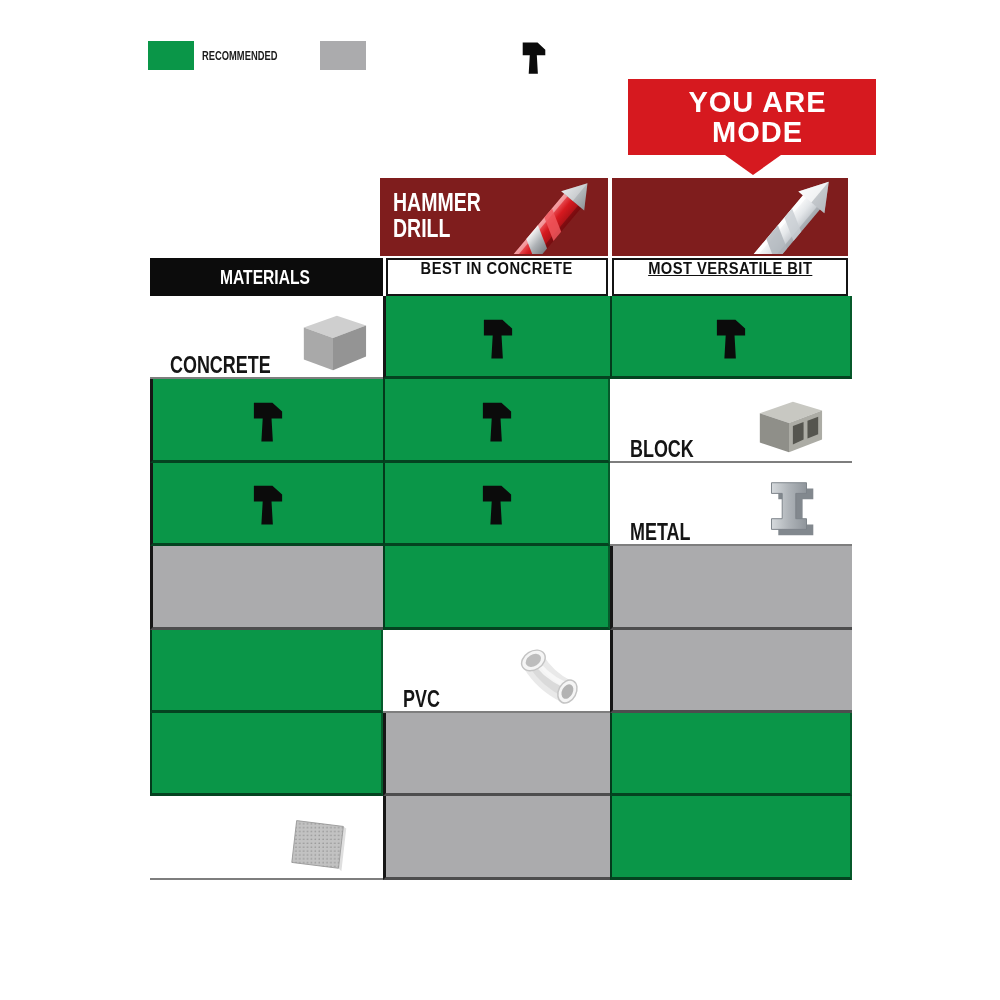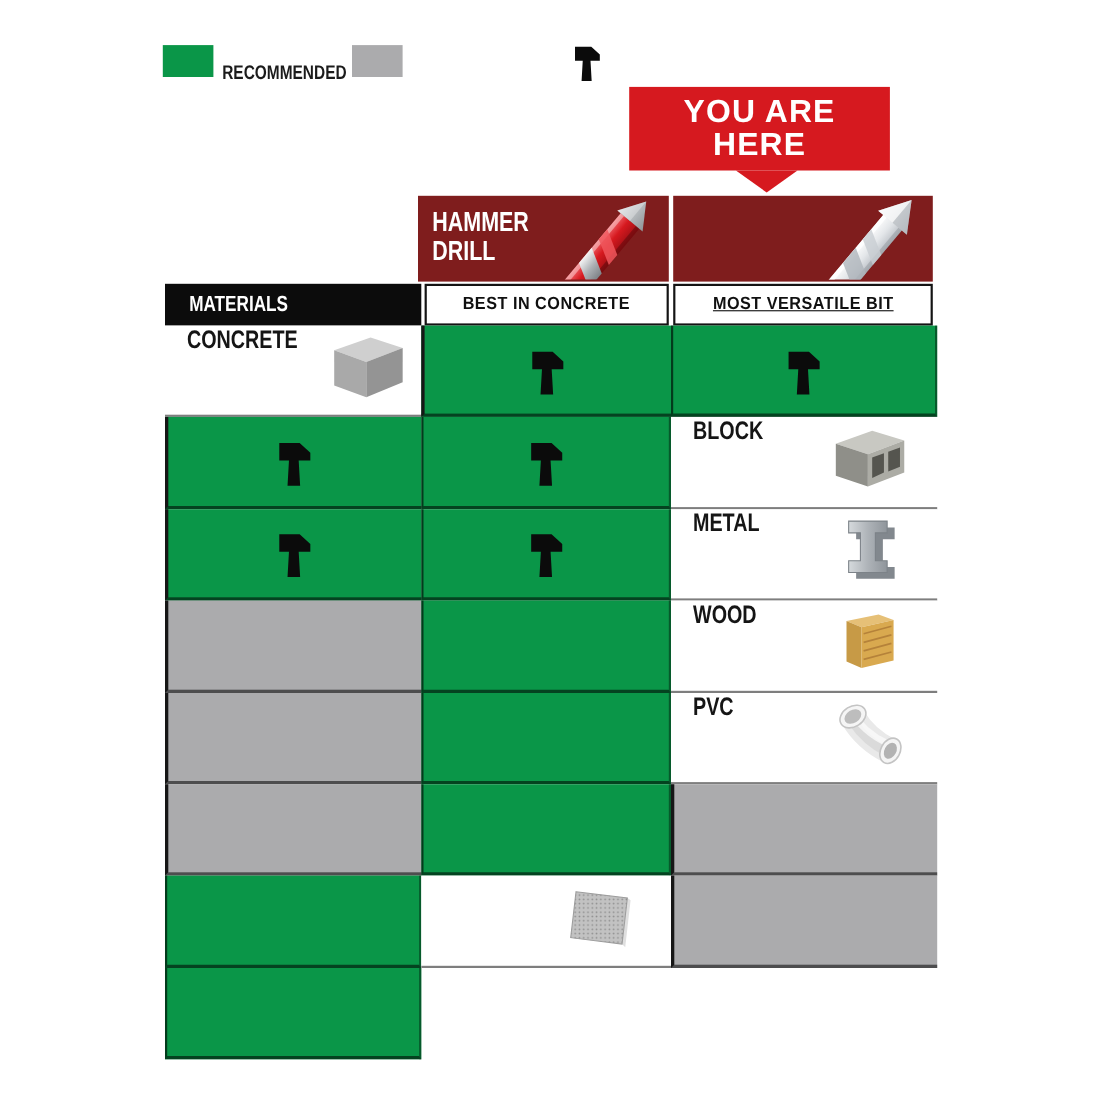--- a/index.html
+++ b/index.html
@@ -4,51 +4,51 @@
 <style>
   html,body{margin:0;padding:0;background:#fff;}
   .page{position:relative;width:1000px;height:1000px;background:#ffffff;
         font-family:"Liberation Sans",sans-serif;overflow:hidden;}
   .cond{display:inline-block;transform:scaleX(0.78);transform-origin:left center;}
   .cond-c{display:inline-block;transform:scaleX(0.92);transform-origin:center center;}
 
   
   .legend{position:absolute;left:148px;top:38px;width:720px;height:36px;}
   .legend-swatch{position:absolute;width:46px;height:29px;top:3px;}
-  .legend-label{position:absolute;top:10px;height:36px;line-height:36px;font-weight:700;
-                font-size:18px;color:#1b1b1b;white-space:nowrap;}
+  .legend-label{position:absolute;top:0;height:36px;line-height:36px;font-weight:700;
+                font-size:12px;color:#1b1b1b;white-space:nowrap;}
   .legend-hammer{position:absolute;left:374px;top:-1px;}
 
   
-  .banner{position:absolute;left:572px;top:79px;width:237px;height:76px;z-index:3;
+  .banner{position:absolute;left:628px;top:79px;width:237px;height:76px;z-index:3;
           display:flex;flex-direction:column;justify-content:center;align-items:center;
-          color:#ffffff;font-weight:700;font-size:29px;line-height:30px;letter-spacing:1px;}
+          color:#ffffff;font-weight:700;font-size:29px;line-height:30px;letter-spacing:1px;padding-left:11px;}
   .banner-arrow{position:absolute;left:97px;top:100%;width:0;height:0;
           border-left:28px solid transparent;border-right:28px solid transparent;
           border-top:20px solid #D6191F;}
 
   
   .hdr{position:absolute;top:178px;height:78px;background:#7f1d1d;color:#fff;overflow:hidden;}
   .hdr1{left:380px;width:228px;}
   .hdr2{left:612px;width:236px;}
   .hdr-title{position:absolute;left:13px;top:11px;font-weight:700;font-size:25px;line-height:26px;z-index:2;}
   .bit{position:absolute;right:0;top:2px;z-index:1;}
 
   
   .tbl{position:absolute;left:150px;top:258px;display:grid;
        grid-template-columns:233px 227px 242px;
        grid-template-rows:38px repeat(8,83.375px);}
   .materials-bar{background:#0C0C0C;color:#fff;display:flex;align-items:center;
-       padding-left:22px;box-sizing:border-box;font-weight:700;font-size:20px;}
-  .subhdr{border:2px solid #141414;background:#fff;display:flex;align-items:center;
+       padding-left:22px;box-sizing:border-box;font-weight:700;font-size:20px;justify-content:center;}
+  .subhdr{border:2px solid #141414;background:#fff;display:flex;
        justify-content:center;font-weight:700;font-size:16px;letter-spacing:0.5px;
        color:#101010;box-sizing:border-box;}
   .subhdr.c1{margin-left:3px;margin-right:2px;}
   .subhdr.c2{margin-left:2px;margin-right:4px;text-decoration:underline;}
-  .mat-cell{display:flex;align-items:flex-start;padding-left:20px;box-sizing:border-box;
+  .mat-cell{display:flex;align-items:flex-end;padding-left:20px;box-sizing:border-box;
        border-bottom:2px solid #7e7e7e;background:#fff;}
   .mat-label{font-weight:700;font-size:23px;line-height:24px;color:#151515;max-width:122px;}
   .mat-icon{margin-left:auto;margin-right:22px;width:82px;height:72px;
        display:flex;align-items:center;justify-content:center;}
   .cell{box-sizing:border-box;border-bottom:3px solid rgba(0,0,0,0.55);
        display:flex;align-items:center;justify-content:center;}
   .cell.c1{border-left:3px solid #161616;}
   .cell.c2{border-left:2px solid rgba(0,0,0,0.6);border-right:2px solid rgba(0,0,0,0.4);}
   .hammer-glyph{display:block;}
 </style>
@@ -63,21 +63,21 @@
       <span class="cond">RECOMMENDED</span>
     </div>
     <div class="legend-swatch" style="left: 172px; background: rgb(171, 171, 173);"></div>
     <svg class="legend-hammer" viewBox="0 0 34 52" width="24" height="38">
       <path d="M1,7 L22,7 L33,17 L33,25 L1,25 Z M11,25 L21,25 L22.5,51 L9.5,51 Z" fill="#0b0b0b"></path>
     </svg>
   </div>
 
   <div class="banner" id="banner" style="background: rgb(214, 25, 31);">
     <span>YOU ARE</span>
-    <span>HERE</span>
+    <span>MODE</span>
     <div class="banner-arrow" id="banner-arrow" style="border-top-color: rgb(214, 25, 31);"></div>
   </div>
 
   <div class="hdr hdr1">
     <div class="hdr-title">
       <span class="cond">HAMMER</span><br>
       <span class="cond">DRILL</span>
     </div>
     <svg class="bit" width="112" height="74" viewBox="0 0 112 74">
       <defs>
@@ -213,31 +213,20 @@
             </linearGradient>
           </defs>
           <path d="M27,13 h36 v11 h-11 v26 h11 v11 h-36 v-11 h11 v-26 h-11 z" fill="#82888E" transform="translate(4,3)"></path>
           <path d="M24,10 h36 v11 h-11 v26 h11 v11 h-36 v-11 h11 v-26 h-11 z" fill="url(#metalg)" stroke="#7c8288" stroke-width="1"></path>
         </svg>
       </span>
     </div>
     <div class="cell c1" style="background: rgb(171, 171, 173);"></div>
     <div class="cell c2" style="background: rgb(10, 150, 72);"></div>
 
-    <div class="mat-cell">
-      <span class="mat-label"><span class="cond">WOOD</span></span>
-      <span class="mat-icon">
-        <svg width="82" height="70" viewBox="0 0 84 72">
-          <polygon points="22,18 52,12 66,17 36,24" fill="#E6C077"></polygon>
-          <polygon points="22,18 36,24 36,62 22,56" fill="#C79A46"></polygon>
-          <polygon points="36,24 66,17 66,55 36,62" fill="#D9A94F"></polygon>
-          <path d="M38,30 L64,23 M38,38 L64,31 M38,46 L64,39 M38,54 L64,47" stroke="#B5823A" stroke-width="1.6" fill="none"></path>
-        </svg>
-      </span>
-    </div>
     <div class="cell c1" style="background: rgb(171, 171, 173);"></div>
     <div class="cell c2" style="background: rgb(10, 150, 72);"></div>
 
     <div class="mat-cell">
       <span class="mat-label"><span class="cond">PVC</span></span>
       <span class="mat-icon">
         <svg width="82" height="70" viewBox="0 0 84 72">
           <path d="M28,22 Q40,42 62,53" stroke="#E9E9E9" stroke-width="24" fill="none"></path>
           <path d="M28,26 Q40,44 60,54" stroke="#CDCDCD" stroke-width="9" fill="none" opacity="0.55"></path>
           <path d="M26,16 Q38,36 60,46" stroke="#FAFAFA" stroke-width="6" fill="none" opacity="0.8"></path>

